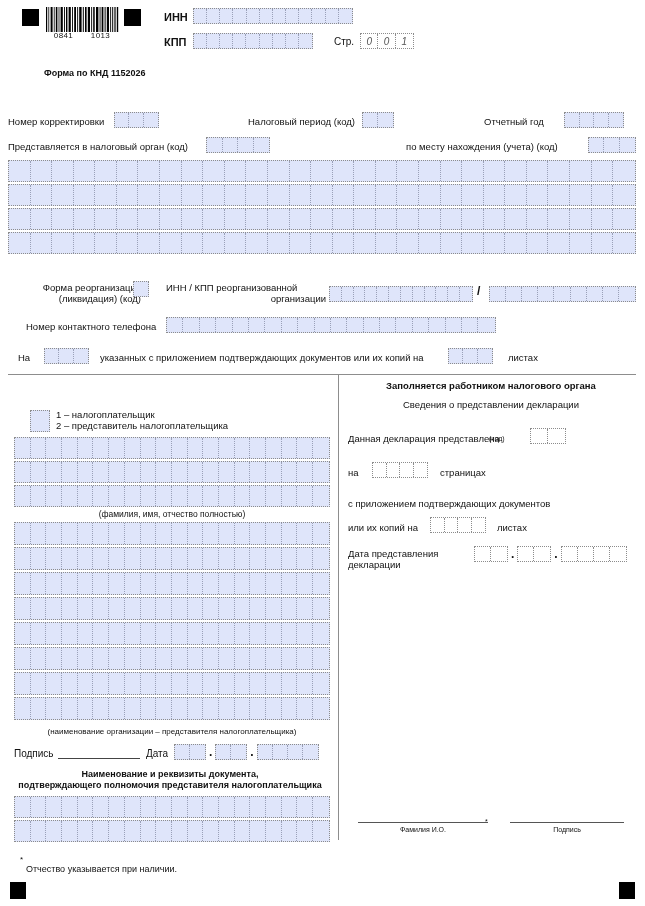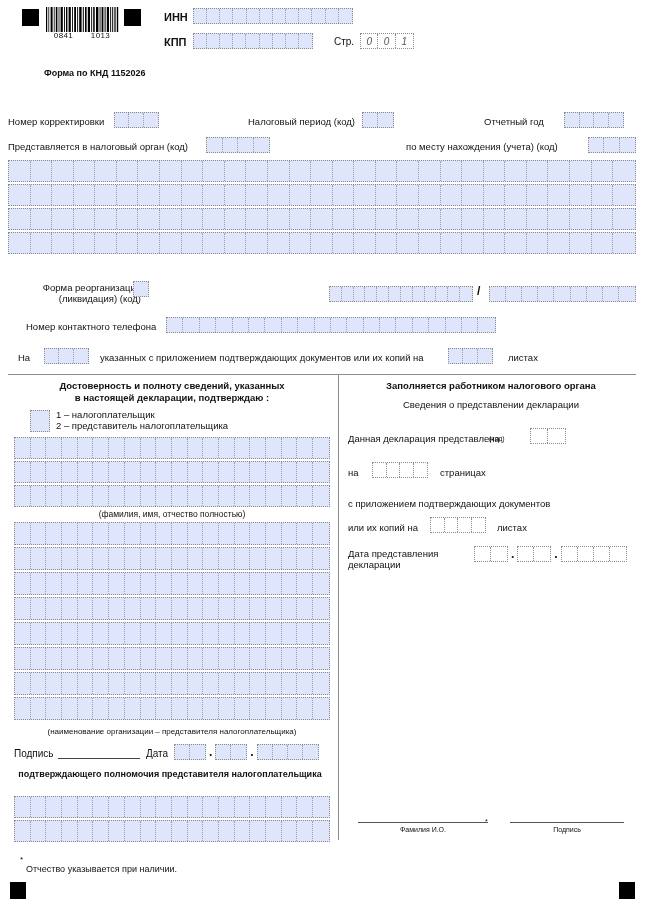--- a/index.html
+++ b/index.html
@@ -359,20 +359,24 @@
   <div class="abs" style="left:26px; top:282px; text-align:right; width:115px;">
     <div>Форма реорганизации</div>
     <div>(ликвидация) (код)</div>
   </div>
   <div class="abs" style="left:133px; top:281px;">
     <div class="cells" id="reorg-form-cells" style="width:16px;">
         <i style="width: 100%;"></i>
       </div>
   </div>
 
+  <div class="abs" style="left:166px; top:282px; width:160px;">
+    <div>ИНН / КПП реорганизованной</div>
+    <div style="text-align:right;">организации</div>
+  </div>
   <div class="abs" style="left:329px; top:286px;">
     <div class="cells" id="reorg-inn-cells" style="width:144px;">
         <i style="width: 8.33333%;"></i>
         <i style="width: 8.33333%;"></i>
         <i style="width: 8.33333%;"></i>
         <i style="width: 8.33333%;"></i>
         <i style="width: 8.33333%;"></i>
         <i style="width: 8.33333%;"></i>
         <i style="width: 8.33333%;"></i>
         <i style="width: 8.33333%;"></i>
@@ -437,24 +441,20 @@
         <i style="width: 33.3333%;"></i>
         <i style="width: 33.3333%;"></i>
         <i style="width: 33.3333%;"></i>
       </div>
   </div>
   <div class="abs lbl" style="left:508px; top:352px;">листах</div>
 
   <div class="sep-h" style="left:8px; top:374px; width:628px;"></div>
   <div class="sep-v" style="left:338px; top:374px; height:466px;"></div>
 
-  <div class="abs b ctr" style="left:12px; top:380px; width:320px; font-size:9.5px; line-height:12px;">
-    <div>Достоверность и полноту сведений, указанных</div>
-    <div>в настоящей декларации, подтверждаю :</div>
-  </div>
 
   <div class="abs" style="left:30px; top:410px;">
     <div class="cells" id="confirm-cells" style="width:20px; height:22px;">
         <i style="width: 100%;"></i>
       </div>
   </div>
   <div class="abs" style="left:56px; top:409px; line-height:11px;">
     <div>1 – налогоплательщик</div>
     <div>2 – представитель налогоплательщика</div>
   </div>
@@ -725,20 +725,21 @@
     <span class="dot">.</span>
     <div class="cells" id="ldate-y" style="width:62px;">
         <i style="width: 25%;"></i>
         <i style="width: 25%;"></i>
         <i style="width: 25%;"></i>
         <i style="width: 25%;"></i>
       </div>
   </div>
 
   <div class="abs b ctr" style="left:8px; top:769px; width:324px; font-size:9px; line-height:11px;">
+    <div>Наименование и реквизиты документа,</div>
     <div>подтверждающего полномочия представителя налогоплательщика</div>
   </div>
   <div class="rowblock" id="doc-block" style="left:14px; top:796px; width:316px;">
       <div class="cells" style="height: 22px;">
         <i style="width: 5%;"></i>
         <i style="width: 5%;"></i>
         <i style="width: 5%;"></i>
         <i style="width: 5%;"></i>
         <i style="width: 5%;"></i>
         <i style="width: 5%;"></i>

